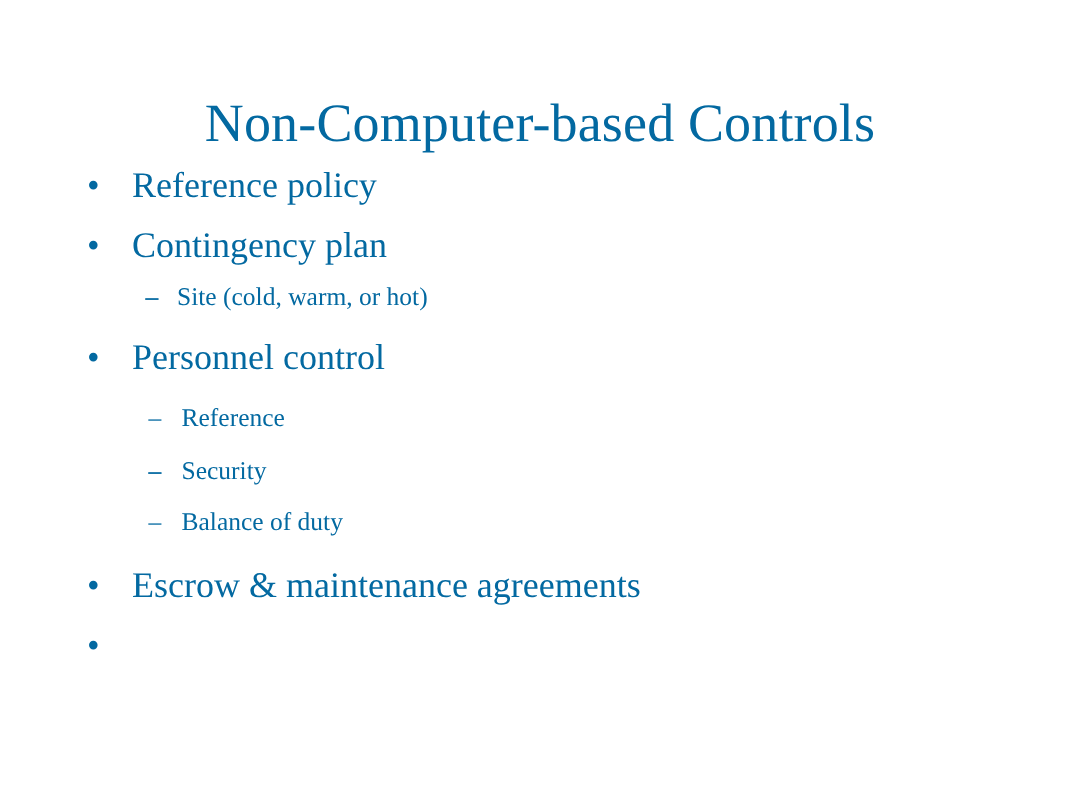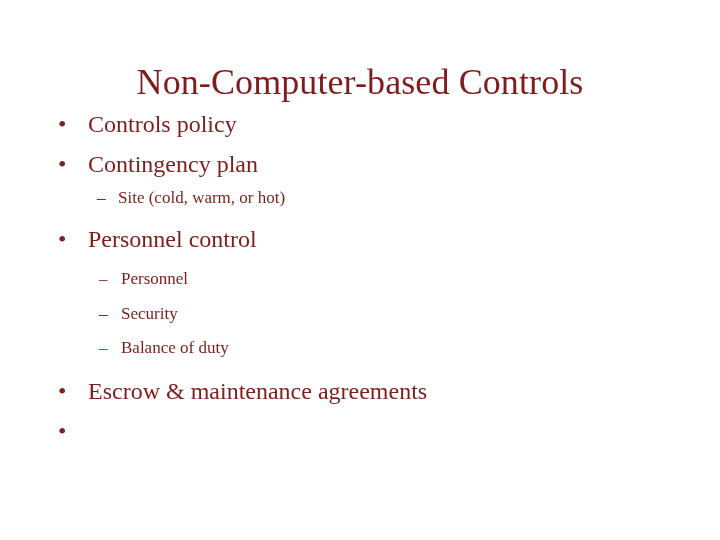--- a/index.html
+++ b/index.html
@@ -101,29 +101,29 @@
   .gap-before-sub  { margin-top: -4px; }
   .gap-before-lvl1 { margin-top: 4px; }
   .gap-before-subb { margin-top: 3px; }
   .gap-before-tail { margin-top: 5px; }
 
   .label { display: inline; }
 </style>
 </head>
 <body style="background: rgb(255, 255, 255);">
 
-<div id="slide" style="background: rgb(255, 255, 255); color: #7f1d1d;">
+<div id="slide" style="background: rgb(255, 255, 255); color: #0369a1;">
 
   <h1 id="slide-title">Non-Computer-based Controls</h1>
 
   <div id="body-outline">
 
     <div class="bullet-row lvl1">
       <span class="marker">•</span>
-      <span class="label">Controls policy</span>
+      <span class="label">Reference policy</span>
     </div>
 
     <div class="bullet-row lvl1">
       <span class="marker">•</span>
       <span class="label">Contingency plan</span>
     </div>
 
     <div class="group gap-before-sub">
       <div class="bullet-row lvl2">
         <span class="marker">–</span>
@@ -135,21 +135,21 @@
     </div>
 
     <div class="bullet-row lvl1 gap-before-lvl1">
       <span class="marker">•</span>
       <span class="label">Personnel control</span>
     </div>
 
     <div class="group gap-before-subb">
       <div class="bullet-row lvl2 indent-b">
         <span class="marker">–</span>
-        <span class="label">Personnel</span>
+        <span class="label">Reference</span>
       </div>
       <div class="bullet-row lvl2 indent-b">
         <span class="marker">–</span>
       </div>
       <div class="bullet-row lvl2 indent-b">
         <span class="marker">–</span>
         <span class="label">Security</span>
       </div>
       <div class="bullet-row lvl2 indent-b">
         <span class="marker">–</span>

